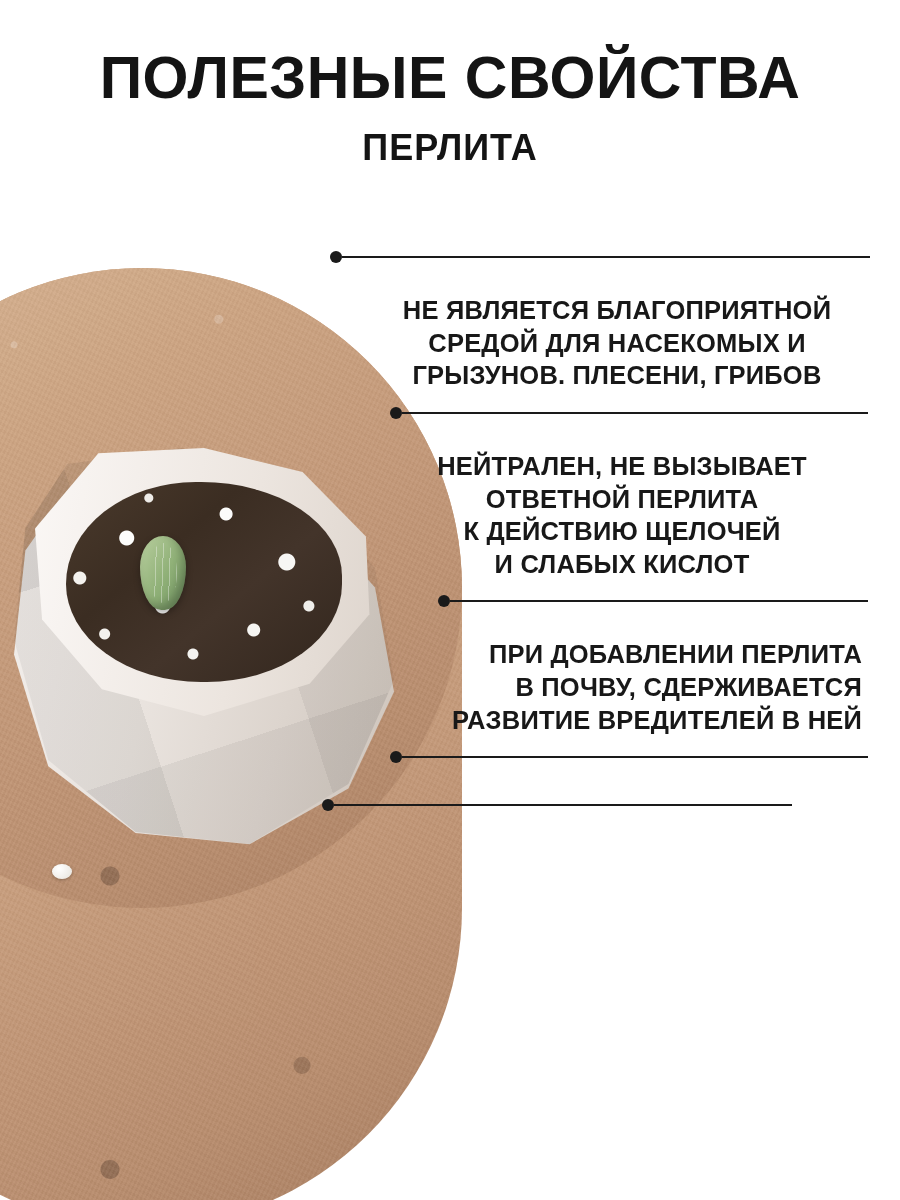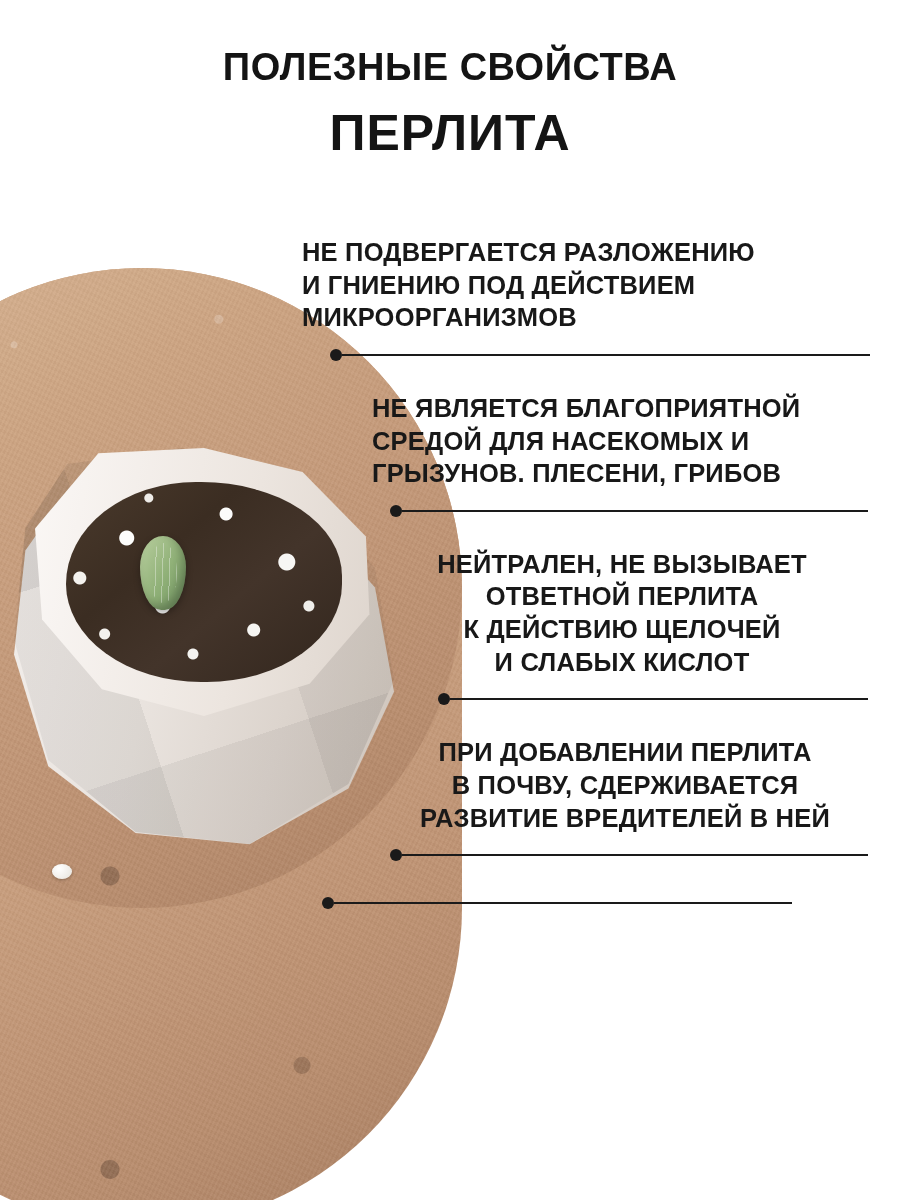--- a/index.html
+++ b/index.html
@@ -18,29 +18,29 @@
 
   
   .title-block {
     position: absolute;
     top: 48px;
     left: 0;
     width: 900px;
     text-align: center;
   }
   .title-main {
-    font-size: 38px;
+    font-size: 59px;
     font-weight: bold;
     letter-spacing: 0.5px;
     line-height: 1.05;
     color: #141414;
     margin: 0;
   }
   .title-sub {
-    font-size: 50px;
+    font-size: 36px;
     font-weight: bold;
     letter-spacing: 1px;
     line-height: 1.1;
     color: #141414;
     margin: 18px 0 0 0;
   }
 
   
   .photo-circle {
     position: absolute;
@@ -192,27 +192,27 @@
     top: 5px;
     width: 12px;
     height: 12px;
     border-radius: 50%;
     background: #1a1a1a;
   }
 
   .b1 .bullet-text { text-align: left; }
   .b1 .bullet-rule { margin-left: 28px; width: 540px; }
 
-  .b2 .bullet-text { text-align: left; padding-left: 70px; }
+  .b2 .bullet-text { text-align: center; padding-left: 70px; }
   .b2 .bullet-rule { margin-left: 88px; width: 478px; }
 
   .b3 .bullet-text { text-align: center; padding-left: 80px; }
   .b3 .bullet-rule { margin-left: 136px; width: 430px; }
 
-  .b4 .bullet-text { text-align: center; padding-left: 86px; }
+  .b4 .bullet-text { text-align: right; padding-left: 86px; }
   .b4 .bullet-rule { margin-left: 88px; width: 478px; }
 
   .b5 .bullet-text { text-align: left; padding-left: 26px; }
   .b5 .bullet-rule { margin-left: 20px; width: 470px; }
 </style>
 </head>
 <body>
 
 <div class="title-block">
   <h1 class="title-main">ПОЛЕЗНЫЕ СВОЙСТВА</h1>
@@ -237,23 +237,20 @@
     <div class="soil"></div>
     <div class="cactus"></div>
   </div>
 
   <div class="pebble" style="left:230px;top:596px;width:20px;height:15px;"></div>
 </div>
 
 <div class="bullets">
 
   <div class="bullet b1">
-    <div class="bullet-text">НЕ ПОДВЕРГАЕТСЯ РАЗЛОЖЕНИЮ
-И ГНИЕНИЮ ПОД ДЕЙСТВИЕМ
-МИКРООРГАНИЗМОВ</div>
     <div class="bullet-rule">
       <span class="dot"></span>
       <span class="line"></span>
     </div>
   </div>
 
   <div class="bullet b2">
     <div class="bullet-text">НЕ ЯВЛЯЕТСЯ БЛАГОПРИЯТНОЙ
 СРЕДОЙ ДЛЯ НАСЕКОМЫХ И
 ГРЫЗУНОВ. ПЛЕСЕНИ, ГРИБОВ</div>

